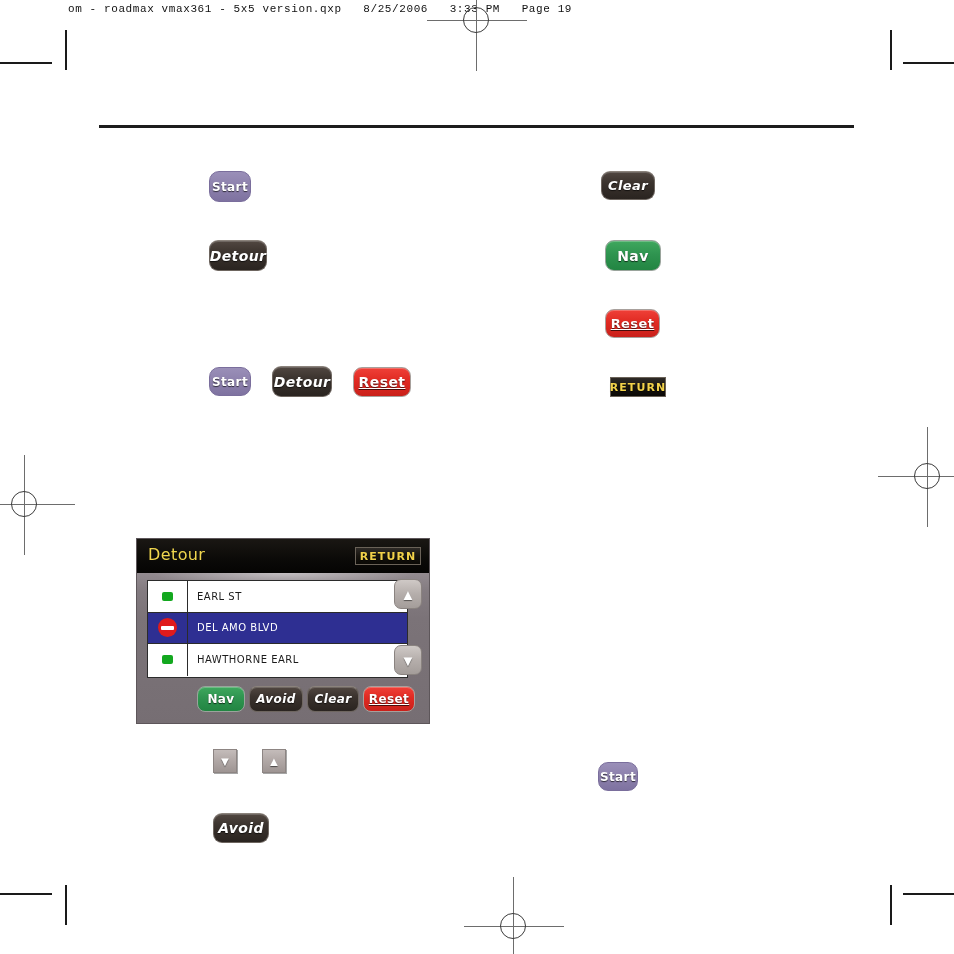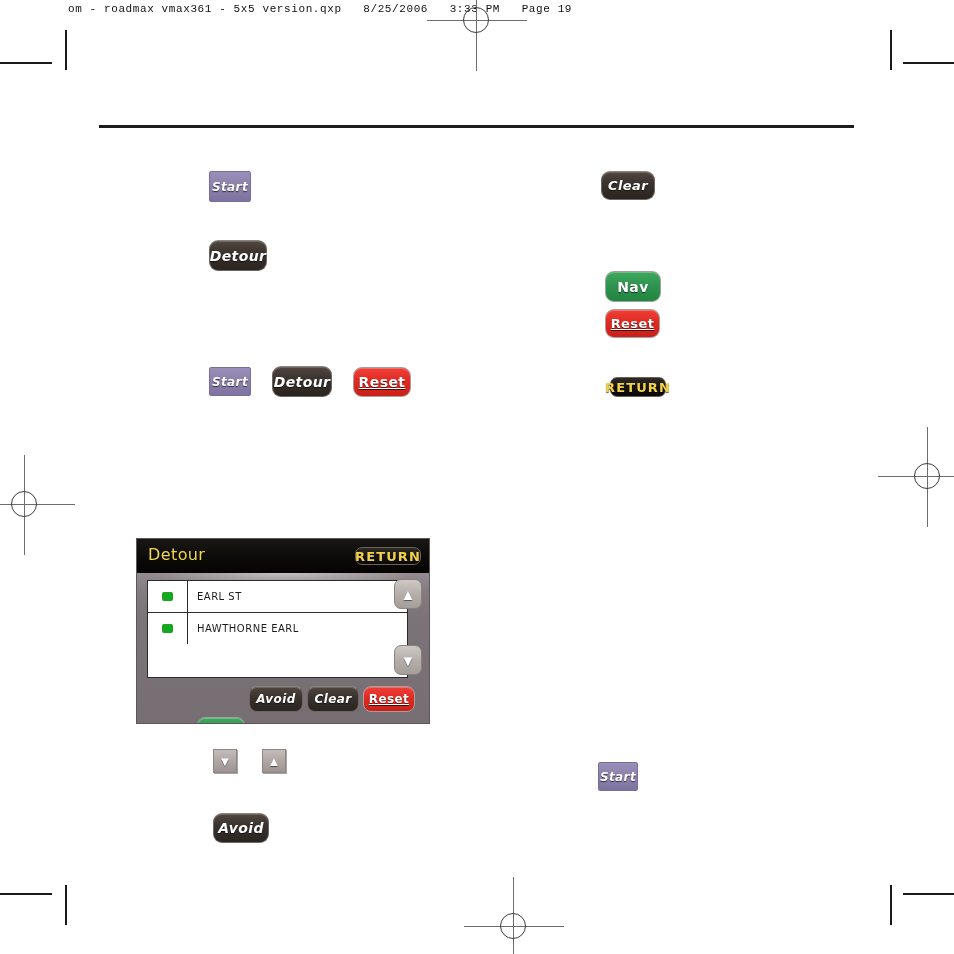--- a/index.html
+++ b/index.html
@@ -84,52 +84,50 @@
     font-family: "DejaVu Sans", sans-serif;
     font-weight: bold;
     color: #ffffff;
     text-shadow: 0 1px 1px rgba(0,0,0,0.65);
     letter-spacing: 0.4px;
     user-select: none;
   }
   .btn.start {
     background: linear-gradient(180deg,#9a8fb8 0%,#8e82ad 45%,#7e72a0 100%);
     border: 1px solid #7a6e9c;
-    border-radius: 2px;
+    border-radius: 10px;
     color: #ffffff;
-    font-style: italic;
   }
   .btn.dark {
     background: linear-gradient(180deg,#514741 0%,#3b332e 40%,#2a2420 100%);
     border: 1px solid #6e6660;
     border-top-color: #8b837c;
     border-radius: 9px;
     box-shadow: inset 0 1px 0 rgba(255,255,255,0.18);
     font-style: italic;
   }
   .btn.green {
     background: linear-gradient(180deg,#3fa85e 0%,#2f9450 45%,#228542 100%);
     border: 1px solid #9aa49c;
     border-radius: 9px;
     box-shadow: inset 0 1px 0 rgba(255,255,255,0.25);
-    margin-top: 31px;
   }
   .btn.red {
     background: linear-gradient(180deg,#ef4038 0%,#e02a22 45%,#c9201a 100%);
     border: 1px solid #a8a09c;
     border-radius: 9px;
     box-shadow: inset 0 1px 0 rgba(255,255,255,0.25);
     text-decoration: underline;
   }
   .btn.return {
     background: linear-gradient(180deg,#2e2a26 0%,#17140f 50%,#0a0805 100%);
     border: 1px solid #6a6258;
-    border-radius: 7px;
+    border-radius: 0;
     color: #f2d24a;
-    font-size: 13px;
+    font-size: 11px;
     letter-spacing: 1.1px;
   }
 
   
   .device {
     position: absolute;
     left: 136px;
     top: 538px;
     width: 294px;
     height: 186px;
@@ -362,20 +360,26 @@
 
     <div class="list">
 
       <div class="row">
         <div class="row-icon">
           <div class="dot-green"></div>
         </div>
         <div class="row-label">EARL ST</div>
       </div>
 
+      <div class="row selected">
+        <div class="row-icon">
+          <div class="no-entry"></div>
+        </div>
+        <div class="row-label">DEL AMO BLVD</div>
+      </div>
 
       <div class="row">
         <div class="row-icon">
           <div class="dot-green"></div>
         </div>
         <div class="row-label">HAWTHORNE EARL</div>
       </div>
 
     </div>
 

